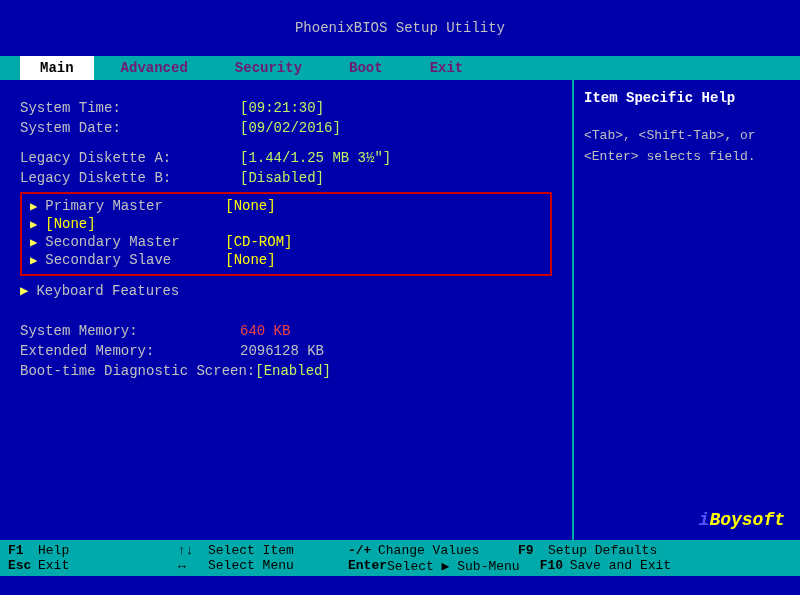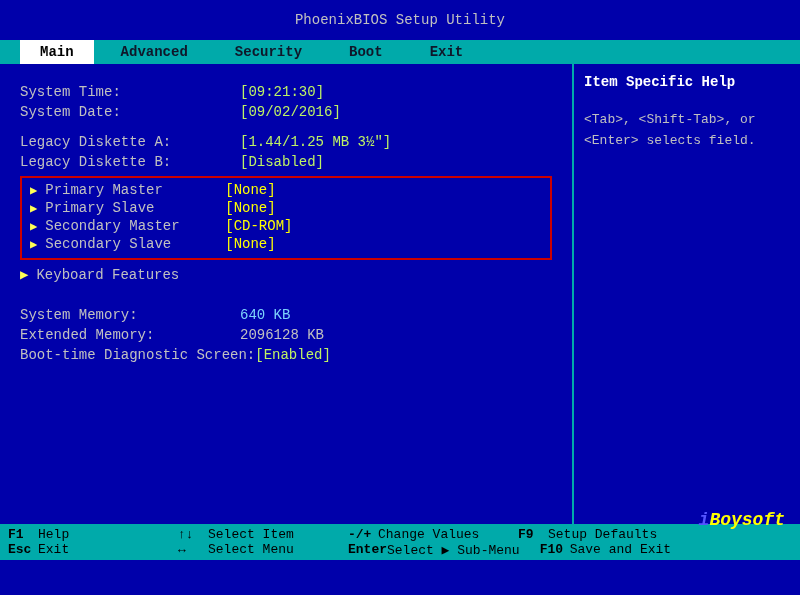--- a/index.html
+++ b/index.html
@@ -10,21 +10,21 @@
       font-family: 'Courier New', Courier, monospace;
       font-size: 14px;
       overflow: hidden;
     }
 
     
     #title-bar {
       background: #0000aa;
       color: #c0c0c0;
       text-align: center;
-      padding: 12px 0;
+      padding: 20px 0;
       font-size: 14px;
     }
 
     
     #menu-bar {
       display: flex;
       background: #00aaaa;
       color: #000000;
     }
     .menu-item {
@@ -33,21 +33,21 @@
       font-size: 14px;
       font-weight: bold;
       margin-left: 20px;
     }
     .menu-item.active {
       background: #ffffff;
       color: #000000;
     }
     .menu-item:not(.active) {
       background: #00aaaa;
-      color: #0f172a;
+      color: #701a75;
       padding-left: 7px;
     }
 
     
     #main-layout {
       display: flex;
       background: #0000aa;
       height: 460px;
     }
 
@@ -233,21 +233,20 @@
     </div>
 
     <div id="drives-section">
       <div class="drive-row">
         <span class="drive-arrow">▶</span>
         <span class="drive-label">Primary Master</span>
         <span class="drive-value">[None]</span>
       </div>
       <div class="drive-row">
         <span class="drive-arrow">▶</span>
-        <span class="drive-label">Primary Slave</span>
         <span class="drive-value">[None]</span>
       </div>
       <div class="drive-row">
         <span class="drive-arrow">▶</span>
         <span class="drive-label">Secondary Master</span>
         <span class="drive-value">[CD-ROM]</span>
       </div>
       <div class="drive-row">
         <span class="drive-arrow">▶</span>
         <span class="drive-label">Secondary Slave</span>
@@ -258,21 +257,21 @@
     <div class="submenu-row">
       <span class="submenu-arrow">▶</span>
       <span class="drive-label">Keyboard Features</span>
     </div>
 
     <div class="section-gap"></div>
 
     <div id="memory-section">
       <div class="field-row">
         <span class="field-label">System Memory:</span>
-        <span style="color:#7dd3fc;">640 KB</span>
+        <span style="color:#ef4444;">640 KB</span>
       </div>
       <div class="field-row">
         <span class="field-label">Extended Memory:</span>
         <span style="color:#c0c0c0;">2096128 KB</span>
       </div>
       <div class="field-row">
         <span class="field-label">Boot-time Diagnostic Screen:</span>
         <span class="field-value">[Enabled]</span>
       </div>
     </div>

